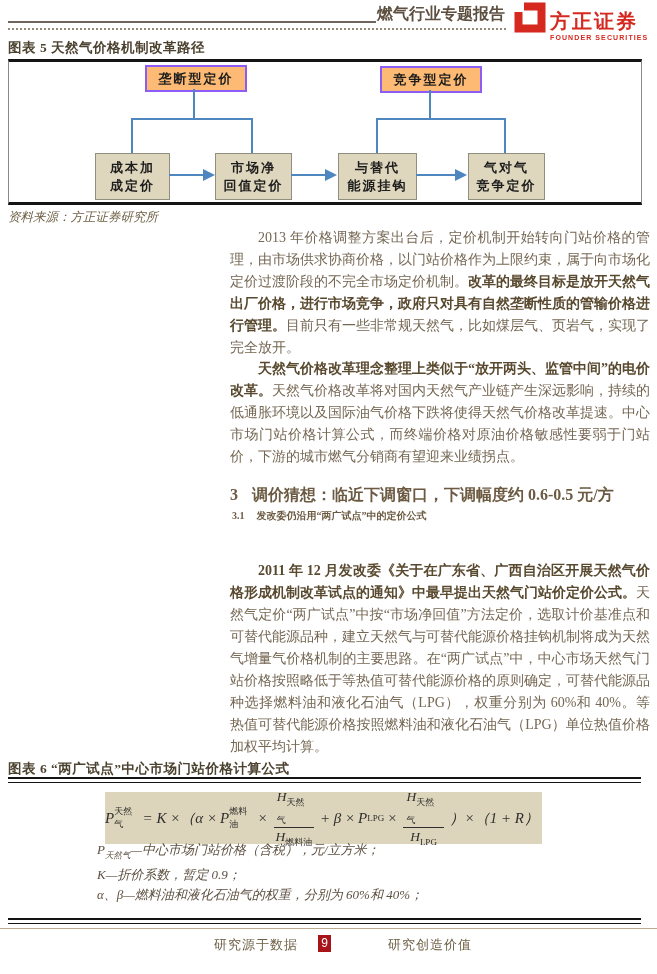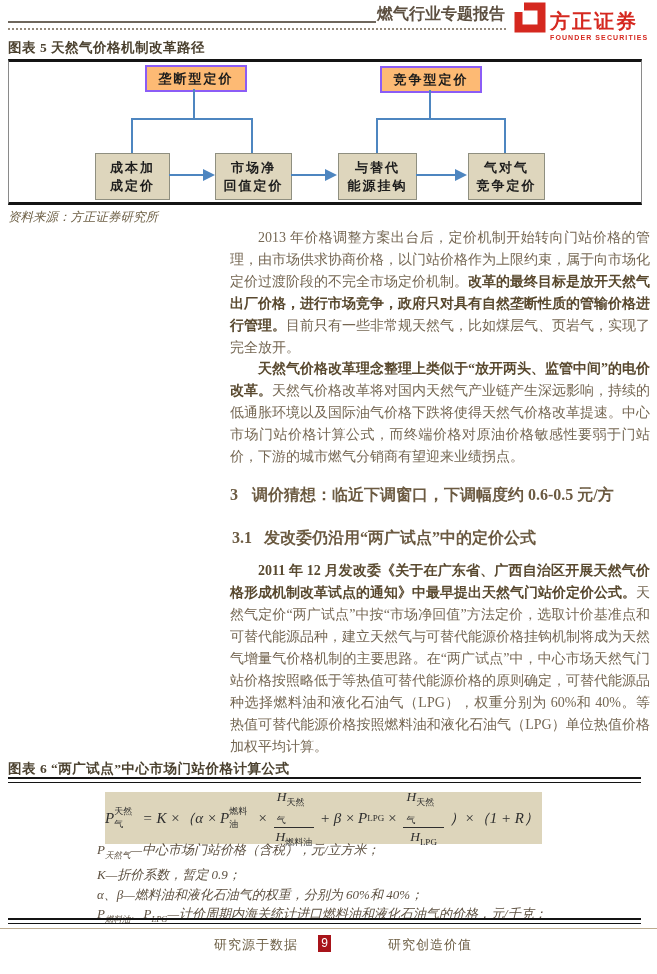--- a/index.html
+++ b/index.html
@@ -42,21 +42,21 @@
   
   .src{left:8px;top:209px;font-style:italic;font-size:12.5px;color:#6e6046;}
   .para{width:420px;font-size:14px;line-height:22px;text-align:justify;color:#756753;
     text-indent:2em;}
   .para .b, .b{font-weight:bold;color:#59492f;}
   .p1{left:230px;top:227px;}
   .p2{left:230px;top:358px;}
   .p3{left:230px;top:560px;}
   .h-sec{left:230px;top:485px;width:424px;font-weight:bold;font-size:16px;color:#6b5a41;}
   .h-sec .num{margin-right:14px;}
-  .h-sub{left:232px;top:528px;width:424px;font-weight:bold;font-size:16px;color:#6b5a41;}
+  .h-sub{left:232px;top:509px;width:424px;font-weight:bold;font-size:10px;color:#6b5a41;}
   .h-sub .num{margin-right:12px;}
 
   
   .rule-under-fig6{left:8px;top:777px;width:633px;}
   .formula-box{left:105px;top:792px;width:437px;height:52px;background:#ddd5bb;
     display:flex;align-items:center;justify-content:center;}
   .formula{display:inline-flex;align-items:center;font-size:15px;color:#2e2e2e;
     font-family:"Liberation Serif",serif;}
   .formula sub{font-size:9px;}
   .mvar{font-style:italic;}
@@ -168,21 +168,20 @@
           <span class="den"><span class="mvar">H</span><sub>LPG</sub></span>
         </span>
         <span class="mop">）×（1 + R）</span>
       </span>
   </div>
 
   <div class="abs notes">
     <div><span>P</span><sub>天然气</sub><span>—中心市场门站价格（含税），元/立方米；</span></div>
     <div><span>K—折价系数，暂定 0.9；</span></div>
     <div><span>α、β—燃料油和液化石油气的权重，分别为 60%和 40%；</span></div>
-    <div><span>P</span><sub>燃料油</sub><span>、P</span><sub>LPG</sub><span>—计价周期内海关统计进口燃料油和液化石油气的价格，元/千克；</span></div>
   </div>
 
   <div class="abs dbl-rule rule-end-fig6"></div>
 
   <div class="abs ftr-rule"></div>
   <div class="abs ftr-left">研究源于数据</div>
   <div class="abs page-badge">9</div>
   <div class="abs ftr-right">研究创造价值</div>
 
 </div>

